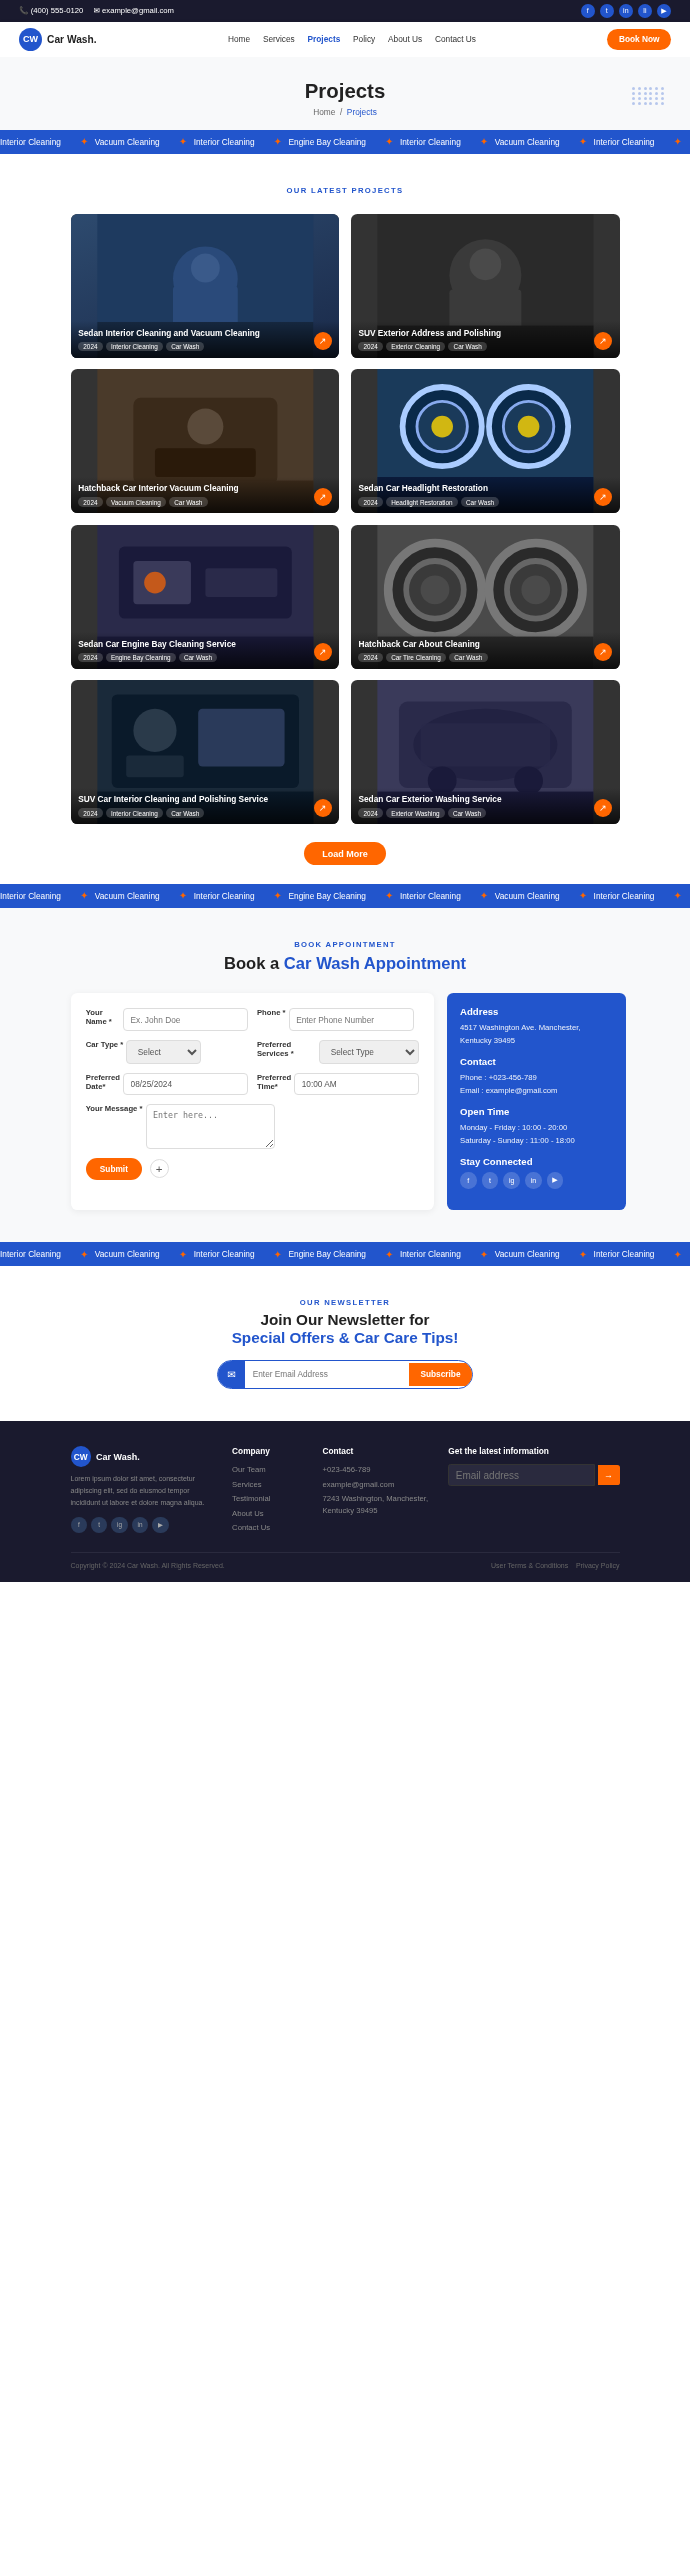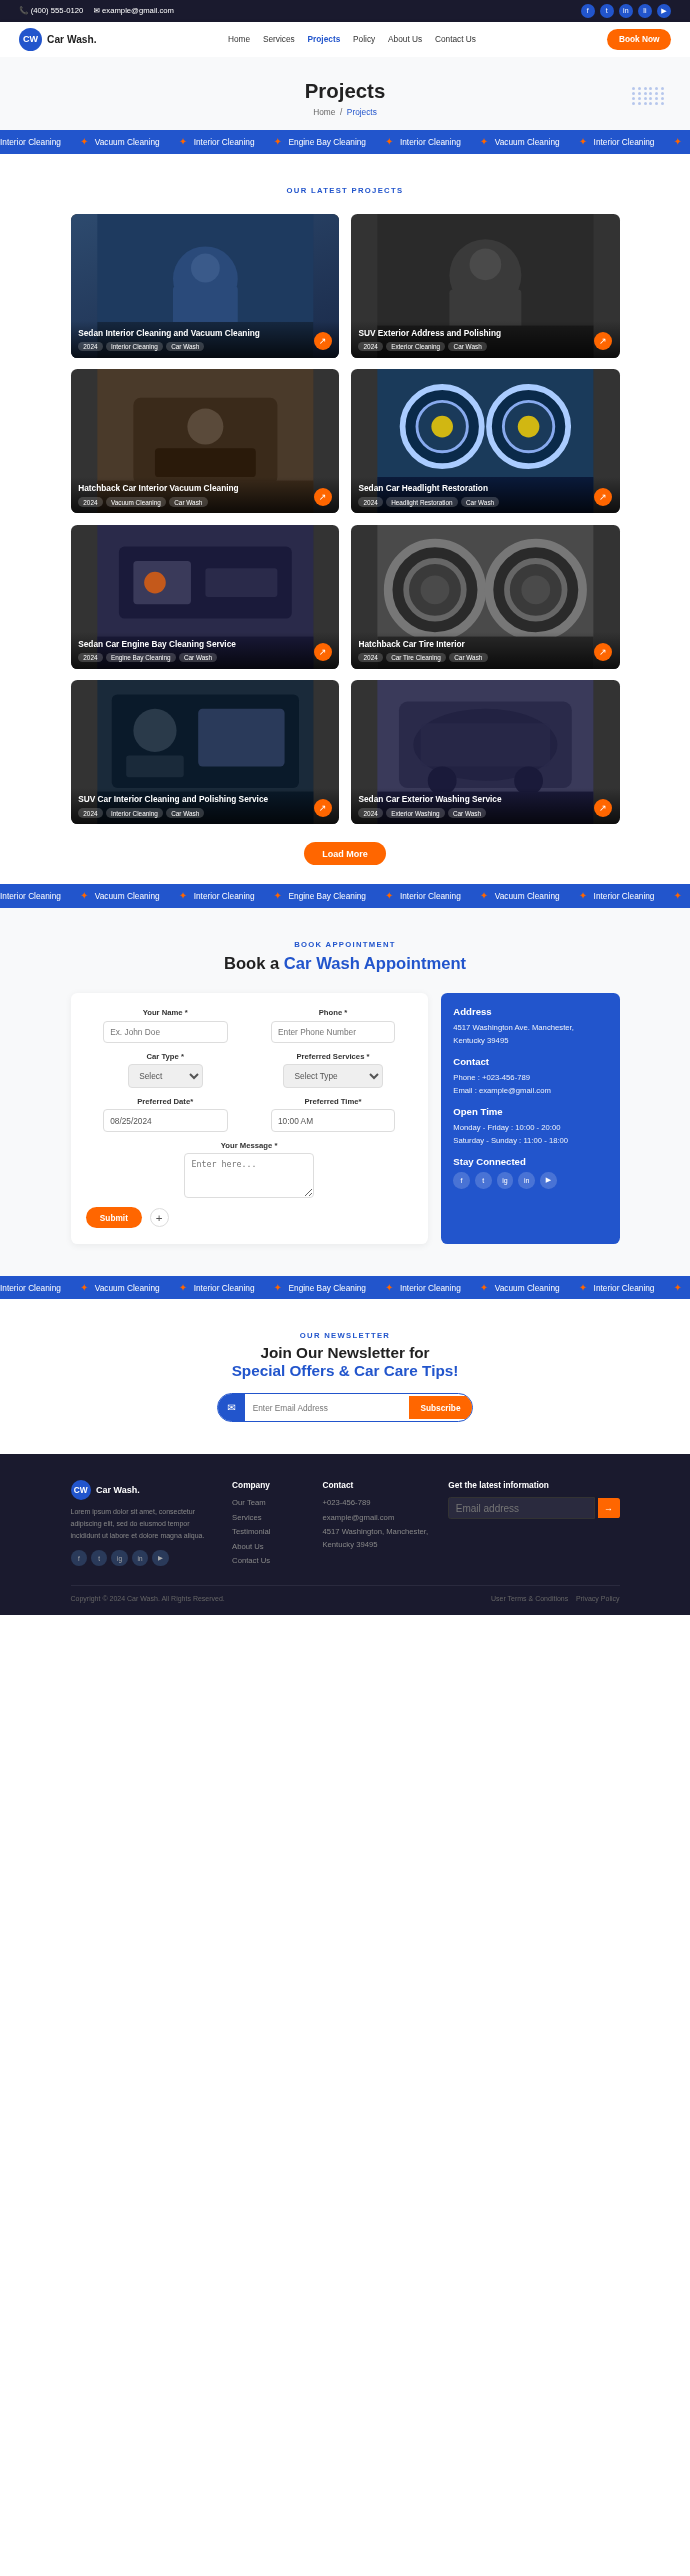--- a/index.html
+++ b/index.html
@@ -111,21 +111,21 @@
     }
 
     
     .appointment-section { padding: 32px 19px; background: #f8f9fa; }
     .appointment-grid {
       display: grid; grid-template-columns: 1fr 179px;
       gap: 12.8px; max-width: 549px; margin: 19px auto 0;
     }
     .appointment-form { background: #fff; padding: 15.3px; border-radius: 6.4px; box-shadow: 0 1.3px 7.7px rgba(0,0,0,0.06); }
     .form-row { display: grid; grid-template-columns: 1fr 1fr; gap: 9px; margin-bottom: 9px; }
-    .form-group { display: flex; flex-direction: column; gap: 3.2px; align-items: center; }
+    .form-group { display: flex; flex-direction: row; gap: 3.2px; }
     .form-group label { font-size: 7.7px; font-weight: 600; color: #333; }
     .form-group input, .form-group select, .form-group textarea {
       border: 0.6px solid #ddd; border-radius: 4px;
       padding: 5.1px 6.4px; font-size: 8.3px; outline: none;
       color: #555;
     }
     .form-group textarea { height: 45px; resize: vertical; }
     .form-actions { display: flex; align-items: center; gap: 7.7px; margin-top: 9px; }
     .submit-btn {
       background: #ff6600; color: #fff; border: none; border-radius: 12.8px;
@@ -468,21 +468,21 @@
           <circle cx="80" cy="90" r="65" fill="#2a2a2a" stroke="#777" stroke-width="12"></circle>
           <circle cx="80" cy="90" r="40" fill="#3a3a3a" stroke="#666" stroke-width="8"></circle>
           <circle cx="80" cy="90" r="20" fill="#4a4a4a"></circle>
           <circle cx="220" cy="90" r="65" fill="#2a2a2a" stroke="#777" stroke-width="12"></circle>
           <circle cx="220" cy="90" r="40" fill="#3a3a3a" stroke="#666" stroke-width="8"></circle>
           <circle cx="220" cy="90" r="20" fill="#4a4a4a"></circle>
           <rect x="0" y="155" width="300" height="45" fill="#2a2a2a"></rect>
         </svg>
       </div>
       <div class="project-card-overlay">
-        <div class="project-card-title">Hatchback Car Tire Interior</div>
+        <div class="project-card-title">Hatchback Car About Cleaning</div>
         <div class="project-card-tags">
           <span class="tag">2024</span>
           <span class="tag">Car Tire Cleaning</span>
           <span class="tag">Car Wash</span>
         </div>
       </div>
       <div class="project-arrow">↗</div>
     </div>
 
     <div class="project-card">
@@ -733,21 +733,21 @@
         <li><a href="#">Contact Us</a></li>
       </ul>
     </div>
 
     <div class="footer-col">
       <h5>Contact</h5>
       <ul>
         <li><a href="#">+023-456-789</a></li>
         <li><a href="#">example@gmail.com</a></li>
         <li>
-            <span style="font-size:7.7px;color:#888;line-height:1.6;display:block;margin-top:2.6px;">4517 Washington, Manchester, Kentucky 39495</span>
+            <span style="font-size:7.7px;color:#888;line-height:1.6;display:block;margin-top:2.6px;">7243 Washington, Manchester, Kentucky 39495</span>
           </li>
       </ul>
     </div>
 
     <div class="footer-col">
       <h5>Get the latest information</h5>
       <div class="footer-newsletter">
         <input type="email" placeholder="Email address" style="">
         <button>→</button>
       </div>

